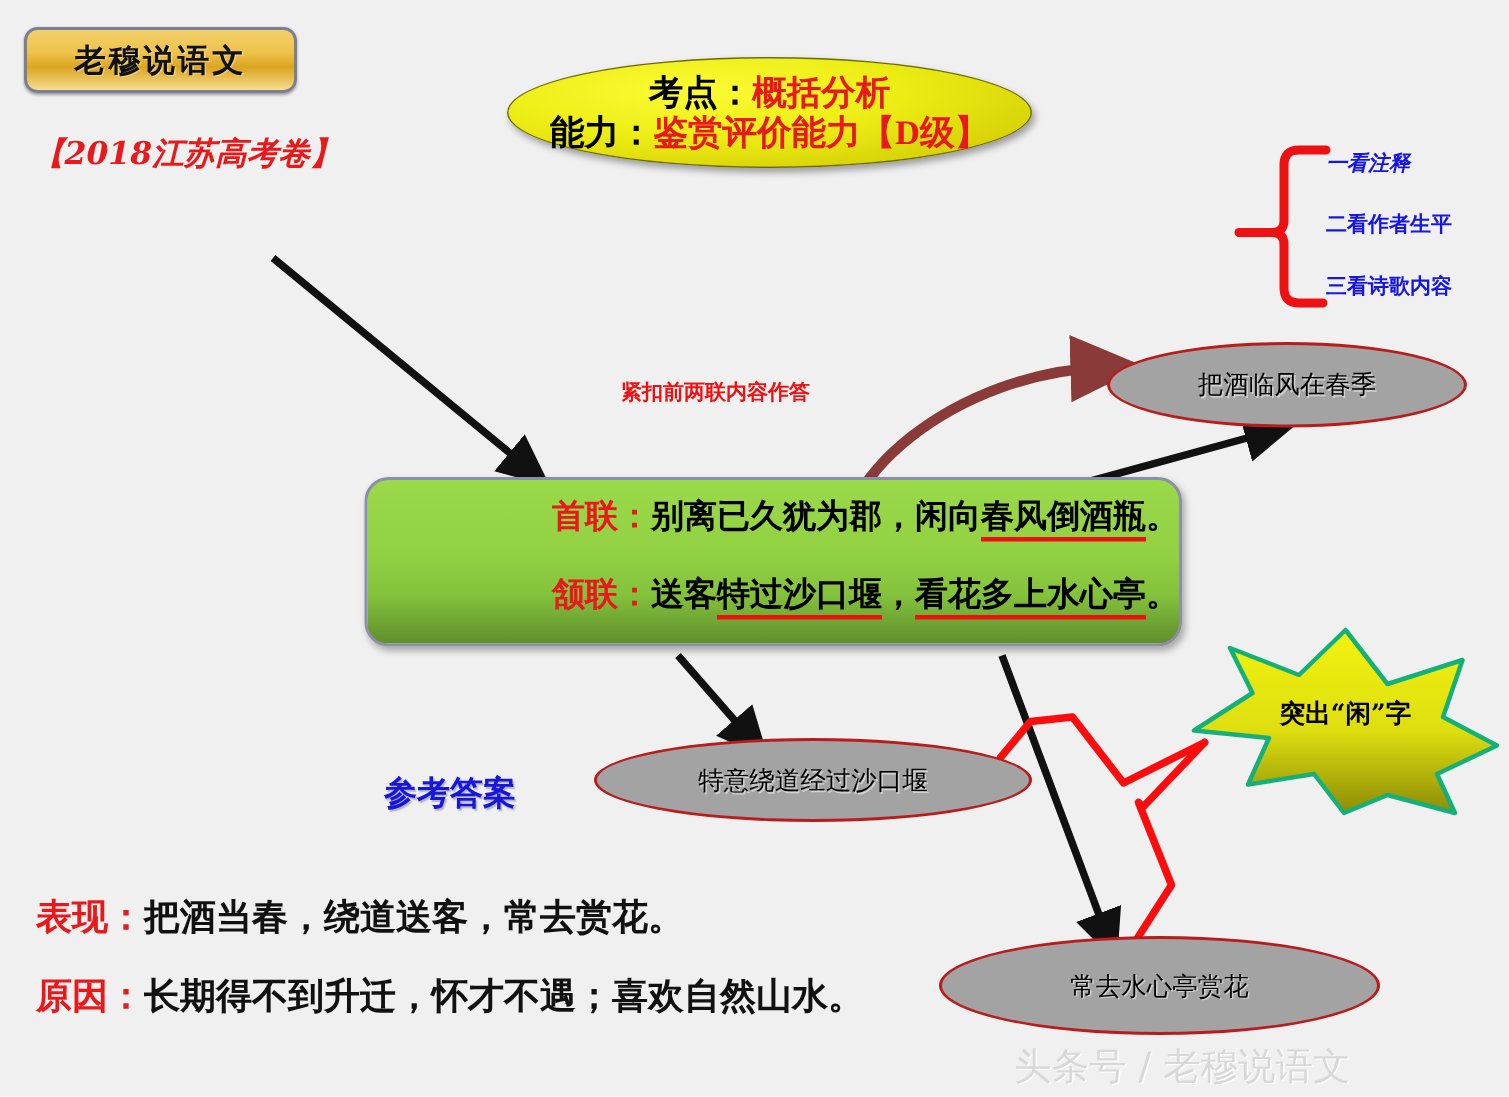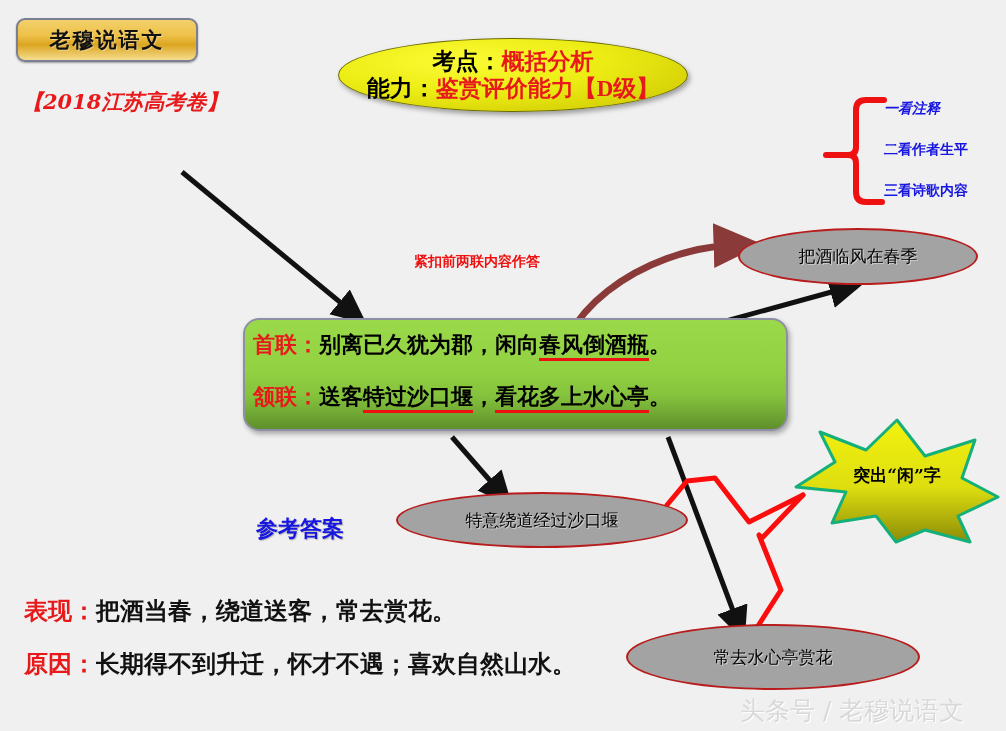--- a/index.html
+++ b/index.html
@@ -130,22 +130,23 @@
     box-shadow: 2px 3px 5px rgba(0,0,0,0.3);
     padding: 13px 0 0 0;
     box-sizing: border-box;
   }
   #poem-box .poem-row {
     font-family: "DejaVu Serif", "Liberation Serif", serif;
     font-weight: bold;
     font-size: 22px;
     color: #000000;
     white-space: nowrap;
-    padding-left: 8px;
+    padding-left: 24px;
     line-height: 1.0;
+    text-align: right;
   }
   #poem-box .poem-row.second { margin-top: 30px; }
   #poem-box .tag { color: #e8191b; }
   #poem-box .u { border-bottom: 3px solid #ee1111; padding-bottom: 1px; }
 
   
   .answer-ellipse {
     position: absolute;
     border-radius: 50%;
     background: #a3a3a3;
@@ -220,21 +221,21 @@
     color: #111111;
     white-space: nowrap;
   }
   .answer-row .tag { color: #e8191b; }
   #answer-row-0 { left: 24px; top: 595px; text-align: right; }
   #answer-row-1 { left: 24px; top: 648px; }
 
   
   #watermark {
     position: absolute;
-    left: 740px;
+    left: 676px;
     top: 694px;
     font-family: "DejaVu Sans", "Liberation Sans", sans-serif;
     font-size: 25px;
     color: #d8d8d8;
     white-space: nowrap;
     text-shadow: 1px 1px 0 #ffffff;
   }
 </style>
 </head>
 <body>

